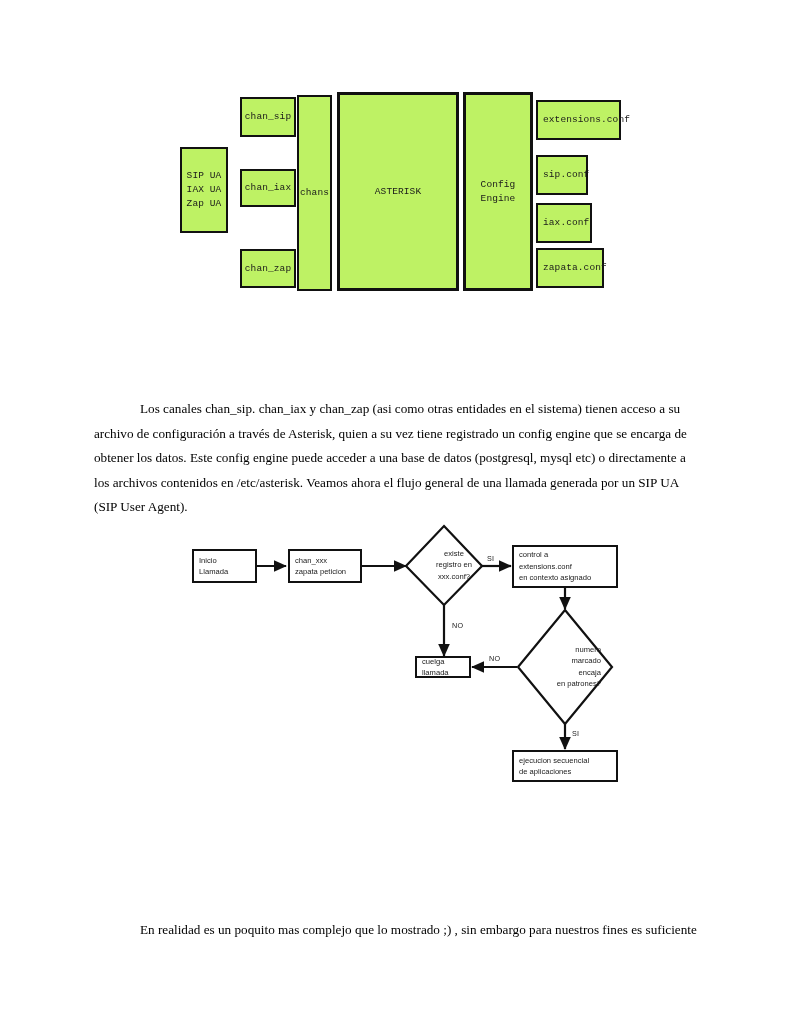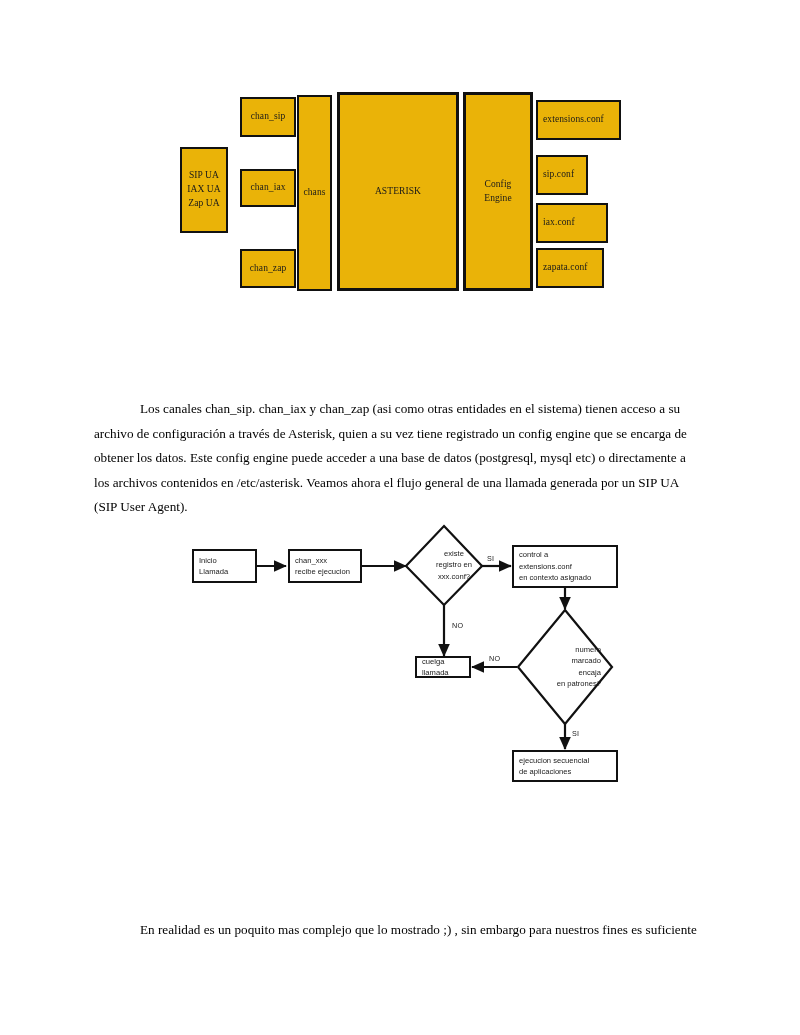--- a/index.html
+++ b/index.html
@@ -30,25 +30,25 @@
   #arch-diagram {
     position: absolute;
     left: 0; top: 0;
     width: 800px;
     height: 330px;
   }
   .arch-box {
     position: absolute;
     box-sizing: border-box;
     border: 2px solid #111111;
-    background: #eab308;
+    background: #bef264;
     display: flex;
     align-items: center;
     justify-content: center;
-    font-family: Liberation Serif, serif;
+    font-family: Liberation Mono, monospace;
     font-size: 9.5px;
     line-height: 1.45;
     color: #1a1a1a;
     text-align: center;
     letter-spacing: 0.1px;
     white-space: pre-line;
   }
   .arch-box.thick { border-width: 3px; }
   .arch-box.left-align { justify-content: flex-start; padding-left: 5px; text-align: left; }
 
@@ -139,21 +139,21 @@
 
     <div class="arch-box thick" style="left:337px; top:92px; width:122px; height:199px;">ASTERISK</div>
 
     <div class="arch-box thick" style="left:463px; top:92px; width:70px; height:199px;">Config
 Engine</div>
 
     <div class="arch-box left-align" style="left:536px; top:100px; width:85px; height:40px;">extensions.conf</div>
 
     <div class="arch-box left-align" style="left:536px; top:155px; width:52px; height:40px;">sip.conf</div>
 
-    <div class="arch-box left-align" style="left:536px; top:203px; width:72px; height:40px;">iax.conf</div>
+    <div class="arch-box left-align" style="left:536px; top:203px; width:56px; height:40px;">iax.conf</div>
 
     <div class="arch-box left-align" style="left:536px; top:248px; width:68px; height:40px;">zapata.conf</div>
   </div>
 
   <p class="para" id="para-main">Los canales chan_sip. chan_iax y chan_zap (asi como otras entidades en el sistema) tienen acceso a su archivo de configuración a través de Asterisk, quien a su vez tiene registrado un config engine que se encarga de obtener los datos. Este config engine puede acceder a una base de datos (postgresql, mysql etc) o directamente a los archivos contenidos en /etc/asterisk. Veamos ahora el flujo general de una llamada generada por un SIP UA (SIP User Agent).</p>
 
   <div id="flowchart">
 
     <svg id="flow-svg" width="800" height="300" viewBox="0 0 800 300">
       <defs>
@@ -180,21 +180,21 @@
 
       <polygon points="444,16 482,56 444,95 406,56" fill="#ffffff" stroke="#111111" stroke-width="2.2"></polygon>
 
       <polygon points="565,100 612,157 565,214 518,157" fill="#ffffff" stroke="#111111" stroke-width="2.2"></polygon>
     </svg>
 
     <div class="flow-box" style="left:192px; top:39px; width:65px; height:34px;">Inicio
 Llamada</div>
 
     <div class="flow-box" style="left:288px; top:39px; width:74px; height:34px;">chan_xxx
-recibe ejecucion</div>
+zapata peticion</div>
 
     <div class="flow-diamond-label" style="left:424px; top:38px; width:60px; text-align:center;">existe
 registro en
 xxx.conf?</div>
 
     <div class="flow-box" style="left:512px; top:35px; width:106px; height:43px;">control a
 extensions.conf
 en contexto asignado</div>
 
     <div class="flow-diamond-label" style="left:535px; top:134px; width:66px; text-align:right;">numero

